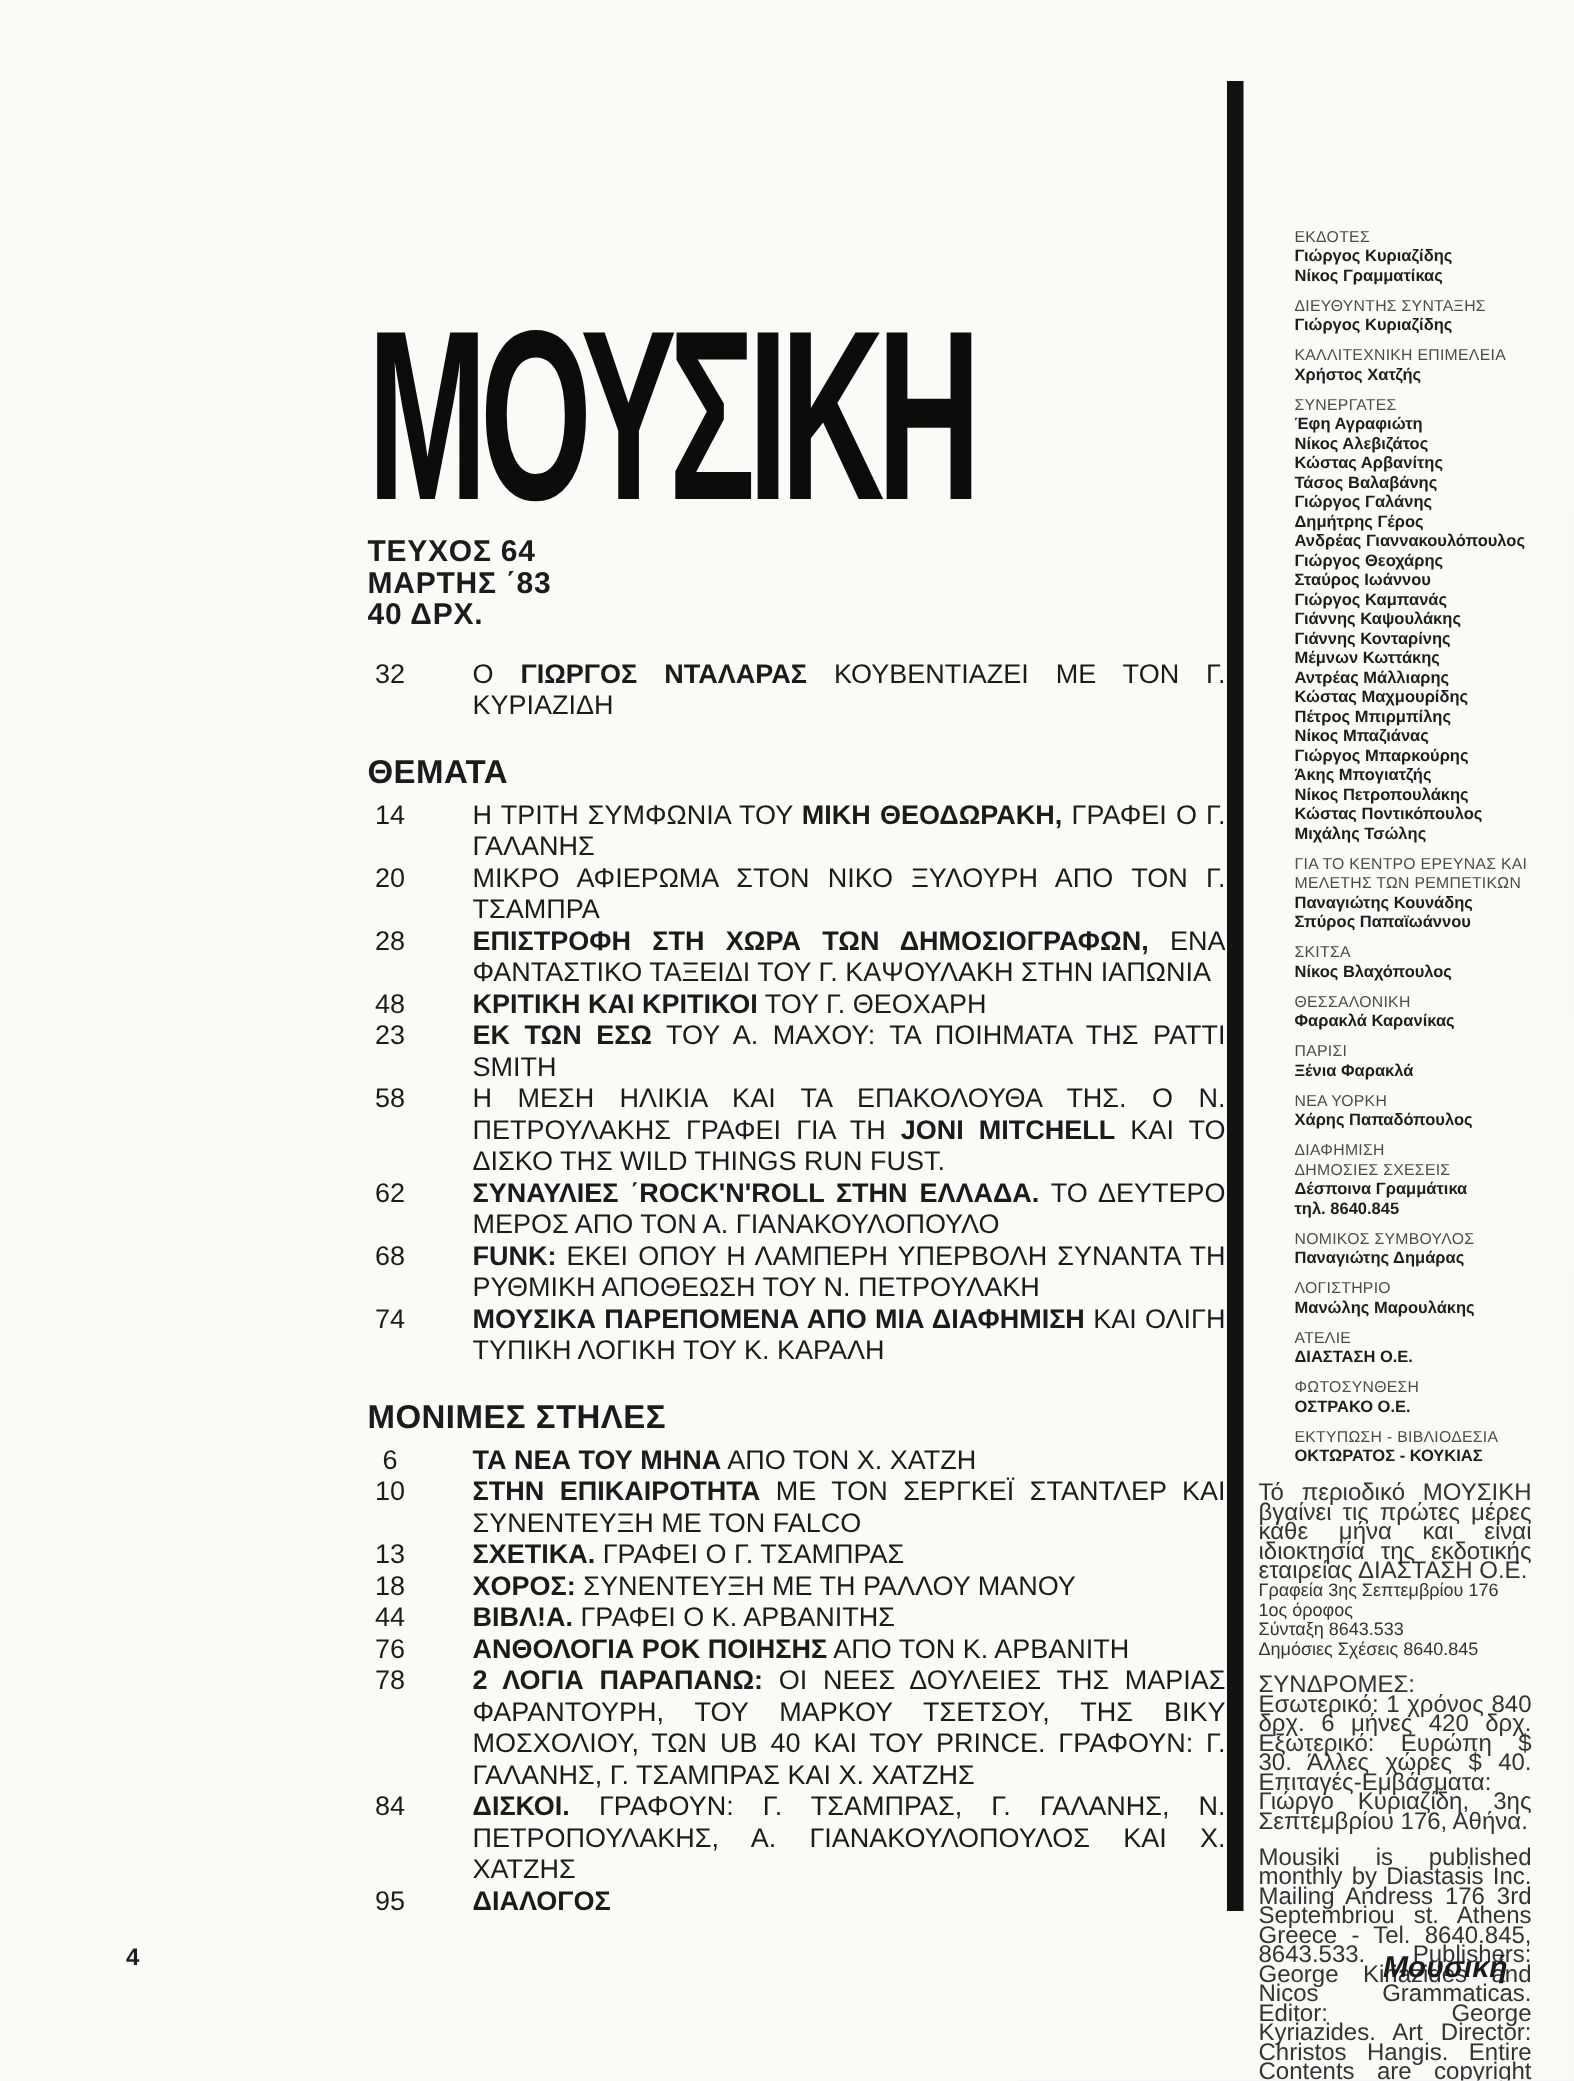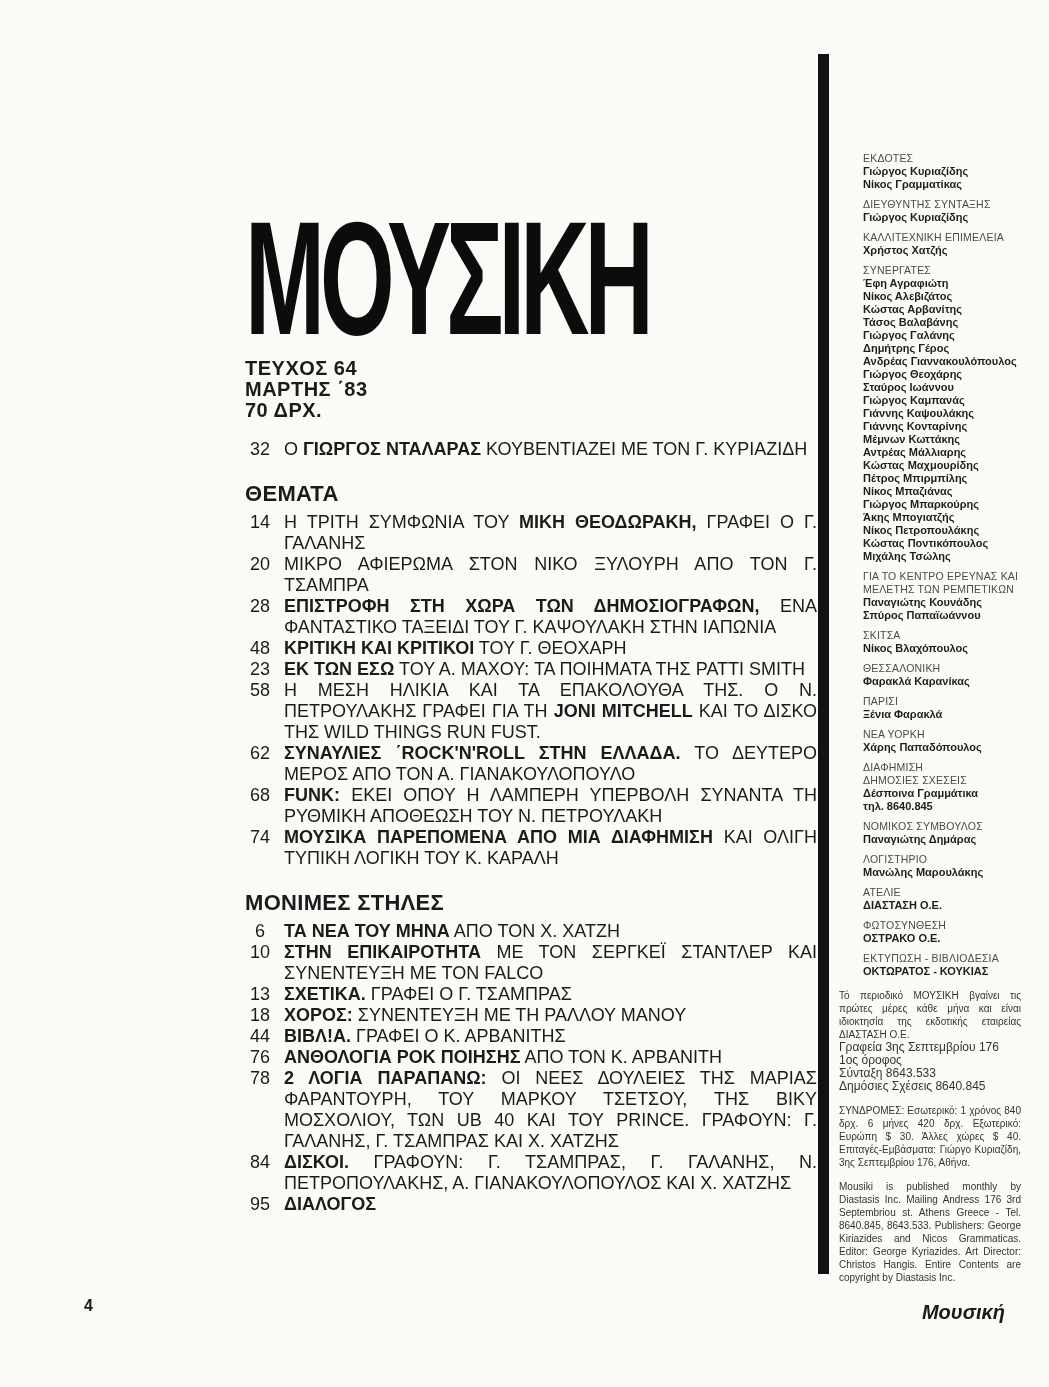--- a/index.html
+++ b/index.html
@@ -12,50 +12,50 @@
   .logo{display:inline-block;font-size:96px;font-weight:bold;letter-spacing:-5px;
         line-height:1;transform:scaleY(1.68);transform-origin:left top;color:#0c0c0c;
         white-space:nowrap;}
   .issue{margin-top:2px;font-weight:bold;font-size:20px;line-height:21px;letter-spacing:.5px;}
 
   .toc-section{margin-top:22px;}
   .toc-section.first{margin-top:18px;}
   .toc-heading{font-weight:bold;font-size:22px;line-height:24px;margin-bottom:6px;letter-spacing:.3px;}
   .toc-entry{display:flex;align-items:flex-start;font-size:18px;line-height:21px;}
   .toc-entry .num{flex:0 0 30px;text-align:center;font-weight:normal;padding-right:9px;}
-  .toc-entry .txt{flex:1;text-align:justify;}
+  .toc-entry .txt{flex:1;text-align:justify;margin-left:31px;}
   .seg.bold{font-weight:bold;}
 
   
   .rule{position:absolute;left:818px;top:54px;width:11px;height:1220px;background:#121212;}
   .masthead{position:absolute;left:839px;top:152px;width:182px;color:#2b2b2b;}
   .m-block{margin-bottom:7px;margin-left:24px;}
   .m-label{font-size:10.5px;line-height:13px;color:#4a4a4a;letter-spacing:.2px;}
   .m-names{font-size:11px;line-height:13px;font-weight:bold;color:#1d1d1d;}
-  .m-par{font-size:10px;line-height:13px;margin-top:11px;text-align:justify;color:#333;}
+  .m-par{font-size:16px;line-height:13px;margin-top:11px;text-align:justify;color:#333;}
   .m-lines{font-size:12px;line-height:13px;color:#333;}
 
   
   .page-num{position:absolute;left:84px;top:1297px;font-weight:bold;font-size:16px;}
   .footer-brand{position:absolute;right:44px;top:1301px;font-weight:bold;font-style:italic;font-size:20px;}
 </style>
 </head>
 <body>
 
 <div class="page">
 
   <div class="main">
     <div class="logo-wrap">
       <span class="logo">ΜΟΥΣΙΚΗ</span>
     </div>
 
     <div class="issue">
       <div>ΤΕΥΧΟΣ 64</div>
       <div>ΜΑΡΤΗΣ ΄83</div>
-      <div>70 ΔΡΧ.</div>
+      <div>40 ΔΡΧ.</div>
     </div>
 
     <div class="toc-section first">
       <div>
 
           <div class="toc-entry">
             <span class="num">32</span>
             <span class="txt"><span class="seg">Ο </span><span class="seg bold">ΓΙΩΡΓΟΣ ΝΤΑΛΑΡΑΣ</span><span class="seg"> ΚΟΥΒΕΝΤΙΑΖΕΙ ΜΕ ΤΟΝ Γ. ΚΥΡΙΑΖΙΔΗ</span></span>
           </div>
         </div>

